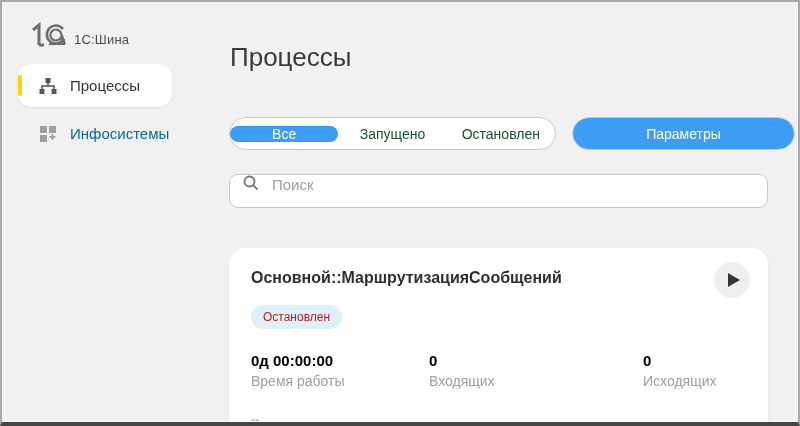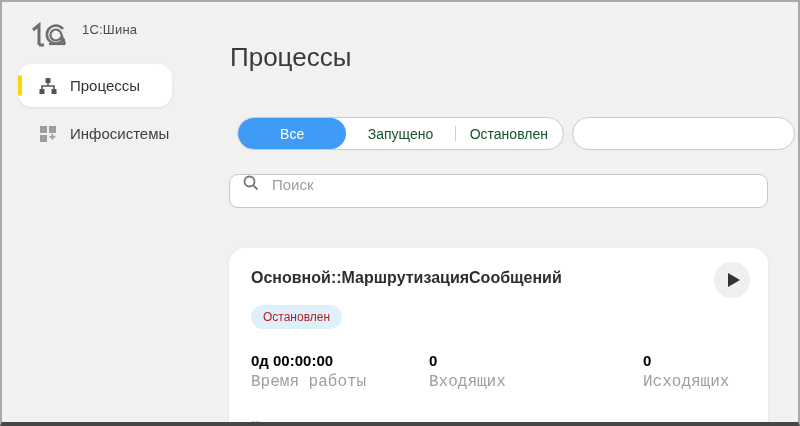--- a/index.html
+++ b/index.html
@@ -4,38 +4,38 @@
 <style>
   html,body { margin:0; padding:0; background:#e8e8e8; }
   * { box-sizing:border-box; }
   .frame {
     position:relative; width:800px; height:426px;
     border:2px solid #a9a9a9; border-bottom:4px solid #464646;
     background:#f1f1f2; overflow:hidden;
     font-family:"Liberation Sans", sans-serif;
   }
   
-  .logo-row { position:absolute; left:28px; top:20px; display:flex; align-items:flex-start; gap:16px; }
+  .logo-row { position:absolute; left:28px; top:20px; display:flex; align-items:flex-end; gap:8px; }
   .brand { font-size:13px; color:#4c4c4c; letter-spacing:.2px; }
   .nav { position:absolute; left:16px; top:62px; width:154px; display:flex; flex-direction:column; gap:5px; }
   .nav-item {
     position:relative; display:flex; align-items:center; gap:13px;
     height:43px; padding-left:21px; border-radius:14px;
-    color:#404040; font-size:15px; cursor:pointer;
+    color:#0369a1; font-size:15px; cursor:pointer;
   }
   .nav-item.active { background:#fff; color:#333; box-shadow:0 1px 3px rgba(0,0,0,.07); }
   .active-bar { position:absolute; left:0; top:11px; bottom:11px; width:4px; border-radius:2px; background:#ffd500; }
   .nav-icon { display:flex; align-items:center; }
   
   .page-title { position:absolute; left:228px; top:40px; font-size:26px; font-weight:400; color:#3a3a3a; }
   .seg {
     position:absolute; top:115px; height:33px; background:#fff;
     border:1px solid #c9c9c9; border-radius:17px; display:flex; overflow:hidden;
   }
-  .seg-left { left:235px; width:327px; }
+  .seg-left { left:227px; width:327px;align-items:center; }
   .seg-right { left:570px; width:223px; }
   .seg-item {
     flex:1; display:flex; align-items:center; justify-content:center;
     font-size:14px; color:#14532d; cursor:pointer; position:relative; white-space:nowrap;
   }
   .seg-item.active { background:#3e9cf6; color:#fff; border-radius:17px; }
   .seg-item.with-divider::before {
     content:""; position:absolute; left:0; top:8px; bottom:8px; width:1px; background:#cfcfcf;
   }
   .search {
@@ -58,21 +58,21 @@
     display:flex; align-items:center; justify-content:center;
     margin-top:-4px; margin-right:-4px; border:none; cursor:pointer; flex:none;
   }
   .play-tri { width:0; height:0; border-left:12px solid #333; border-top:7px solid transparent; border-bottom:7px solid transparent; margin-left:3px; }
   .badge {
     display:inline-block; margin-top:7px; background:#def0fa; color:#b91c1c;
     font-size:12px; padding:5px 12px; border-radius:12px;
   }
   .stats { display:grid; grid-template-columns:178px 214px 1fr; margin-top:23px; }
   .stat-value { font-size:15px; font-weight:bold; color:#000000; }
-  .stat-label { font-size:16px; color:#9e9e9e; margin-top:4px;font-family:Liberation Mono, monospace; }
+  .stat-label { font-size:14px; color:#9e9e9e; margin-top:4px; }
   .errors { margin-top:23px; }
   .errors-value { font-size:13px; font-weight:bold; color:#8fbbe9; }
   .errors-label { font-size:13px; color:#9cc5ee; margin-top:3px; }
 </style>
 </head>
 <body>
 
 <div class="frame">
 
   <div class="logo-row">
@@ -116,20 +116,21 @@
 
   <div class="page-title">Процессы</div>
 
   <div class="seg seg-left">
     <div class="seg-item active">Все</div>
     <div class="seg-item">Запущено</div>
     <div class="seg-item with-divider">Остановлен</div>
   </div>
 
   <div class="seg seg-right">
+    <div class="seg-item active">Параметры</div>
   </div>
 
   <div class="search">
     <span style="display:flex;">
       <svg width="16" height="16" viewBox="0 0 16 16" fill="none" stroke="#757575" stroke-width="1.8">
         <circle cx="6.5" cy="6.5" r="5"></circle>
         <path d="M10.3 10.3 L14.5 14.5"></path>
       </svg>
     </span>
     <input type="text" placeholder="Поиск" style="">

